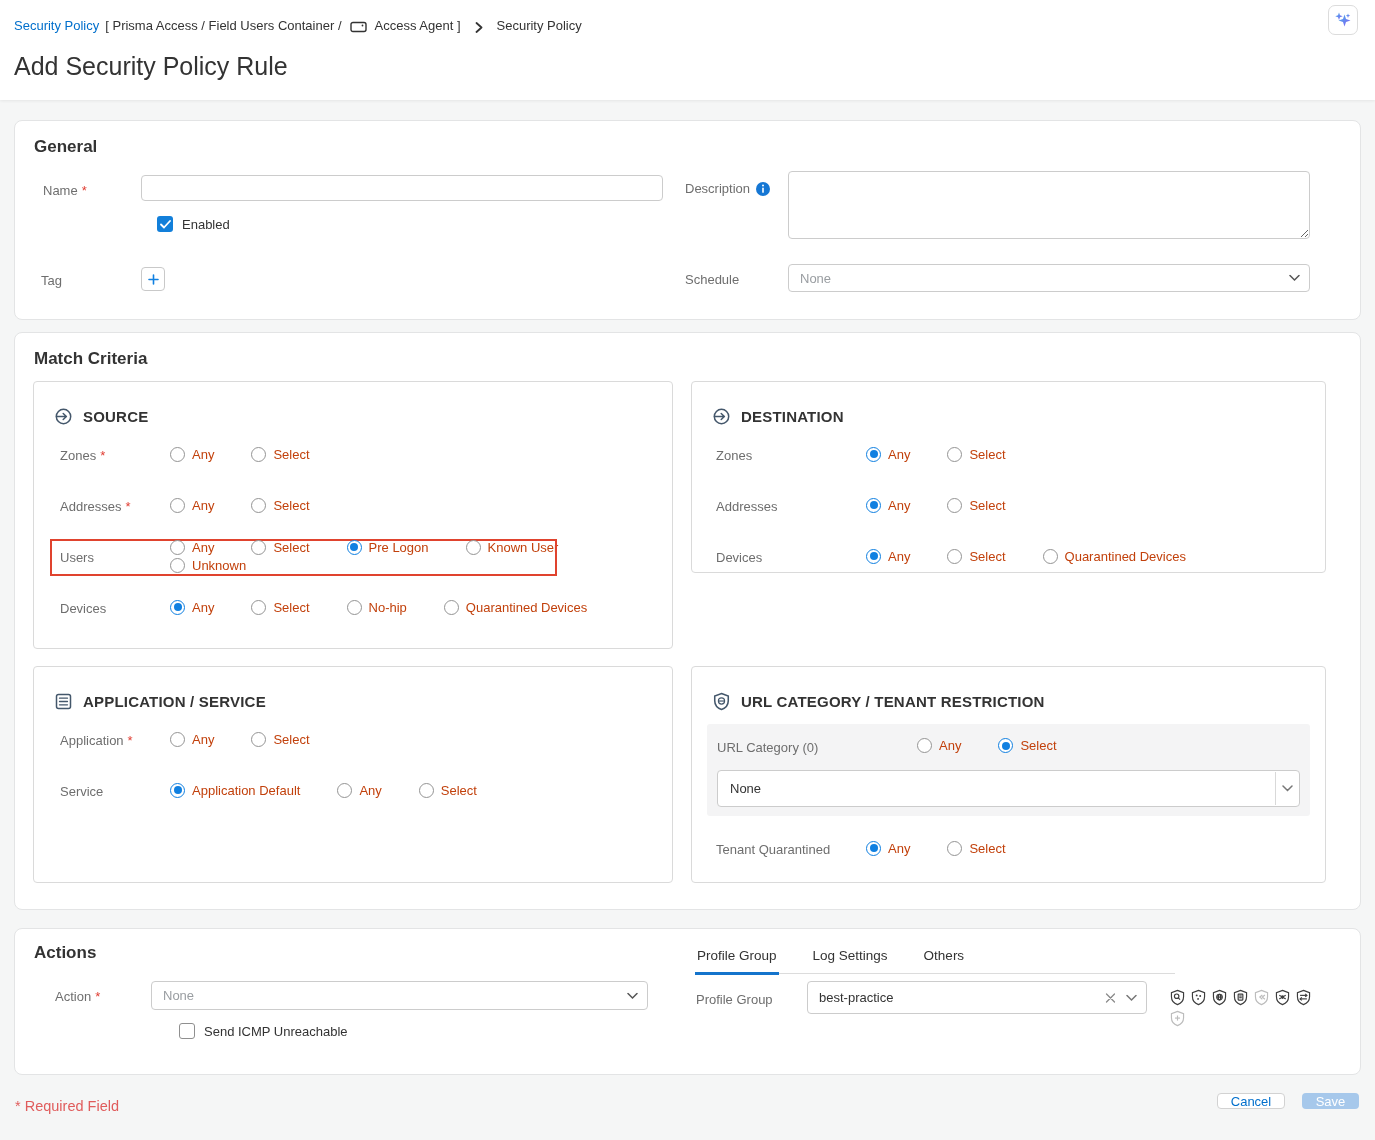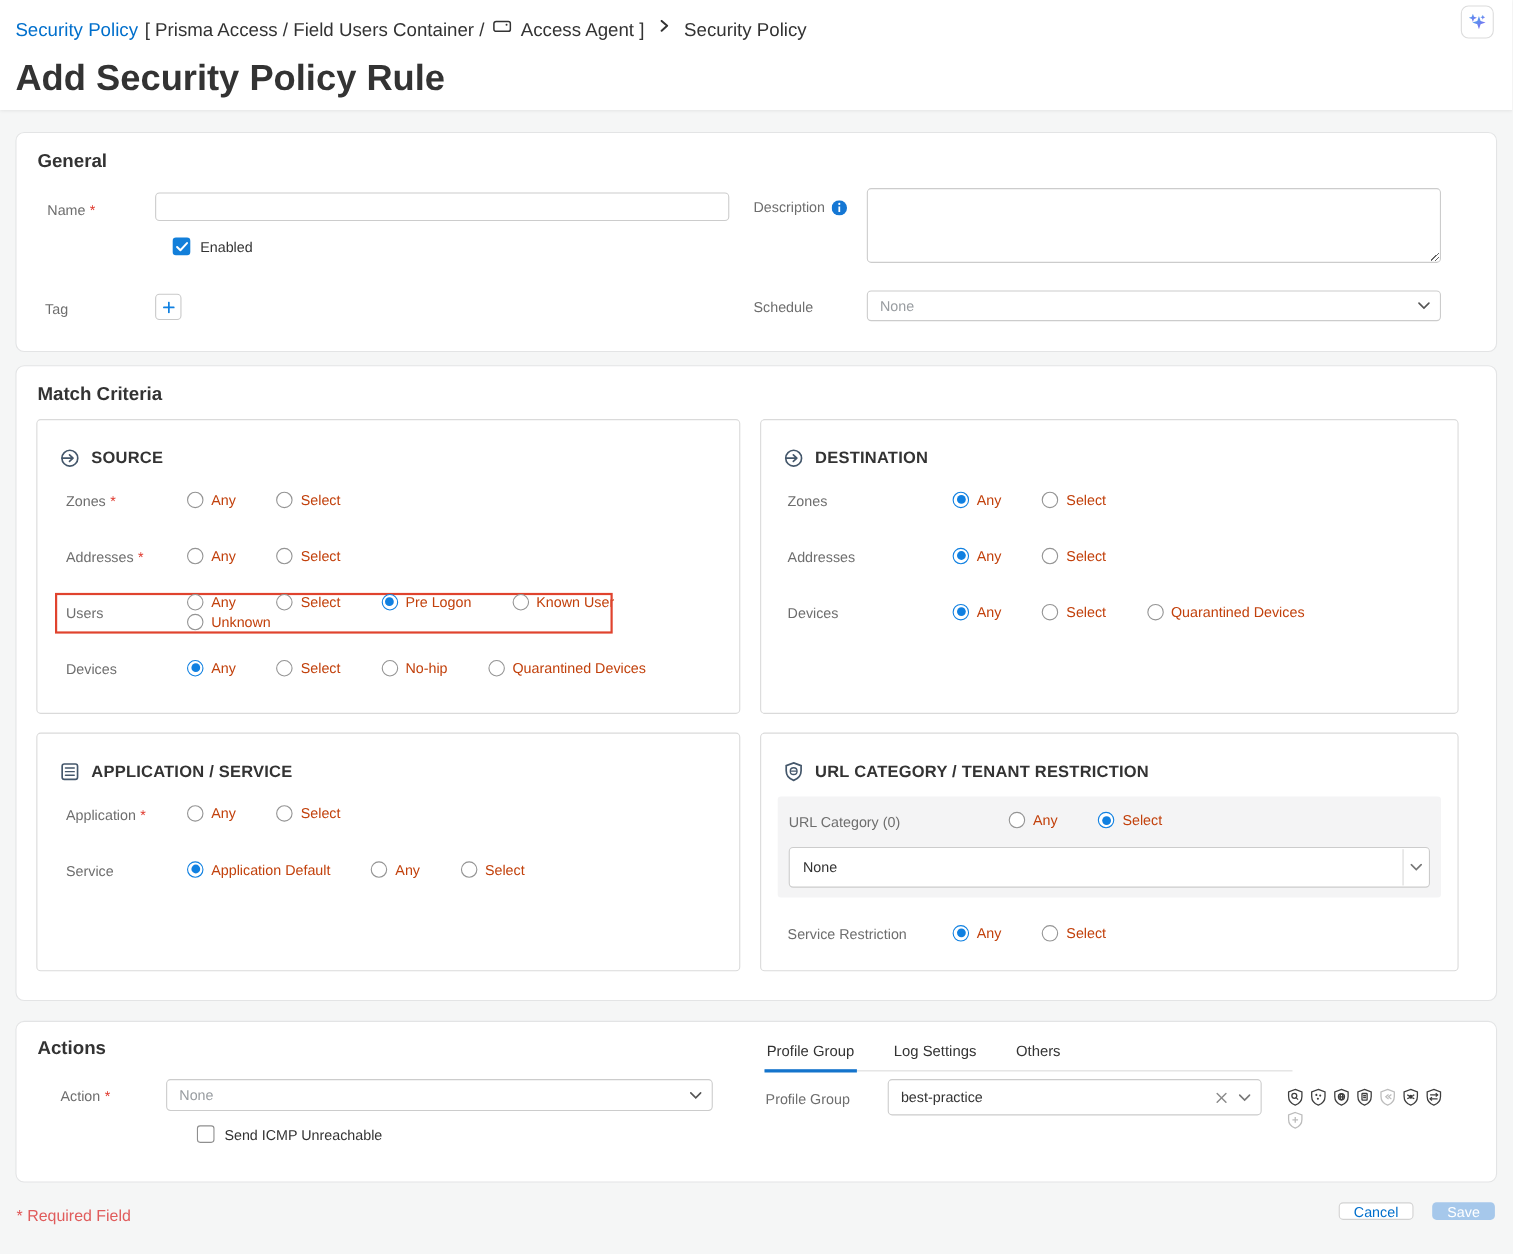--- a/index.html
+++ b/index.html
@@ -5,26 +5,26 @@
   * { box-sizing: border-box; }
   html,body { margin:0; padding:0; }
   body {
     width:1375px; height:1140px; position:relative;
     background:#f5f6f6; color:#333;
     font-family:"Liberation Sans", sans-serif; font-size:13px;
   }
   
   .topbar { position:absolute; top:0; left:0; width:1375px; height:100px; background:#fff;
             box-shadow:0 1px 3px rgba(0,0,0,.07); }
-  .breadcrumb { position:absolute; top:18px; left:14px; display:flex; align-items:flex-start; gap:6px;
-                font-size:17px; color:#333; white-space:nowrap; }
+  .breadcrumb { position:absolute; top:18px; left:14px; display:flex; align-items:flex-end; gap:6px;
+                font-size:13px; color:#333; white-space:nowrap; }
   .bc-link { color:#006fcc; cursor:pointer; }
   .bc-agent-icon { display:inline-flex; margin:0 2px 0 2px; }
   .bc-sep { display:inline-flex; margin:0 8px; }
-  .page-title { position:absolute; top:52px; left:14px; font-size:33px; font-weight:700; color:#333; }
+  .page-title { position:absolute; top:52px; left:14px; font-size:25px; font-weight:400; color:#333; }
   .sparkle-btn { position:absolute; top:5px; right:17px; width:30px; height:30px; background:#fff;
                  border:1px solid #dcdcdc; border-radius:7px; display:flex; align-items:center;
                  justify-content:center; cursor:pointer; }
   
   .card { position:absolute; left:14px; width:1347px; background:#fff;
           border:1px solid #e3e4e5; border-radius:8px; }
   #card-general { top:120px; height:200px; }
   #card-match   { top:332px; height:578px; }
   #card-actions { top:928px; height:147px; }
   .card-title { position:absolute; left:19px; top:16px; font-size:17px; font-weight:700; color:#333; }
@@ -251,21 +251,21 @@
           </span><span class="radio-opt">
             <span class="rc"></span>
             <span>No-hip</span>
           </span><span class="radio-opt">
             <span class="rc"></span>
             <span>Quarantined Devices</span>
           </span></span>
     </div>
   </div>
 
-  <div class="panel" style="left:676px; top:48px; width:635px; height:268px; --lpad:24px; --lw:134px;">
+  <div class="panel" style="left:676px; top:48px; width:635px; height:192px; --lpad:24px; --lw:134px;">
     <div class="panel-head">
       <span>
         <svg class="icon-svg" width="19" height="19" viewBox="0 0 19 19">
             <circle cx="9.5" cy="9.5" r="7.2" fill="none" stroke="#44576b" stroke-width="1.5"></circle>
             <path d="M2.5 9.5 H12 M9.2 6.5 L12.4 9.5 L9.2 12.5" fill="none" stroke="#44576b" stroke-width="1.5" stroke-linecap="round" stroke-linejoin="round"></path>
           </svg>
       </span>
       <span class="panel-title">DESTINATION</span>
     </div>
     <div class="field-row">
@@ -377,21 +377,21 @@
         <span class="ph">None</span>
         <span class="chev-sep">
           <svg class="icon-svg" width="11" height="7" viewBox="0 0 11 7">
               <path d="M1 1 L5.5 5.5 L10 1" fill="none" stroke="#777" stroke-width="1.5" stroke-linecap="round"></path>
             </svg>
         </span>
       </div>
     </div>
     <div class="field-row" style="margin-top:8px;">
       <span class="flabel-col">
-          <span class="flabel">Service Restriction</span>
+          <span class="flabel">Tenant Quarantined</span>
         </span>
       <span><span class="radio-opt">
             <span class="rc sel"></span>
             <span>Any</span>
           </span><span class="radio-opt">
             <span class="rc"></span>
             <span>Select</span>
           </span></span>
     </div>
   </div>

